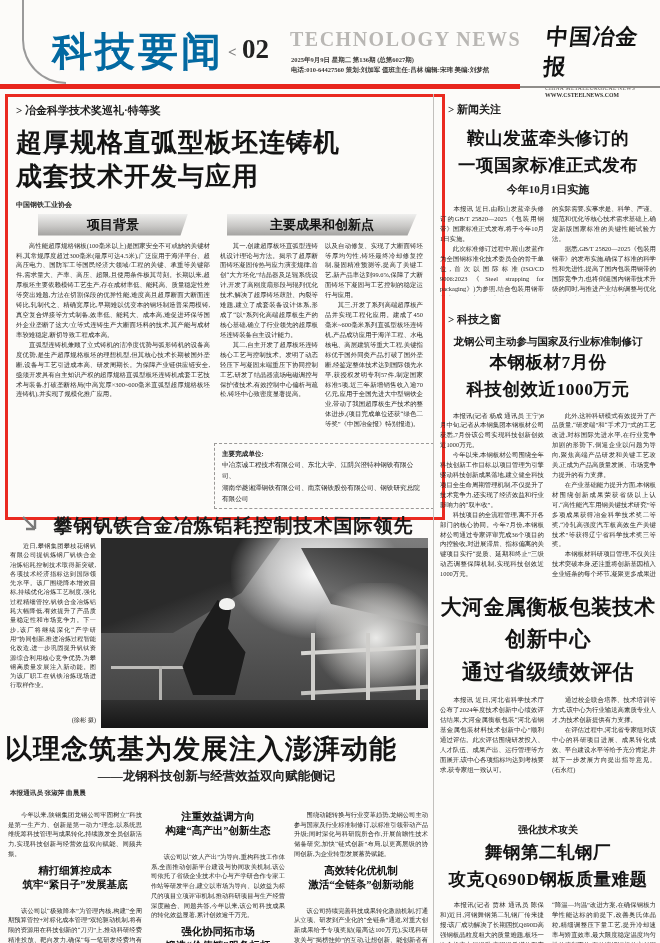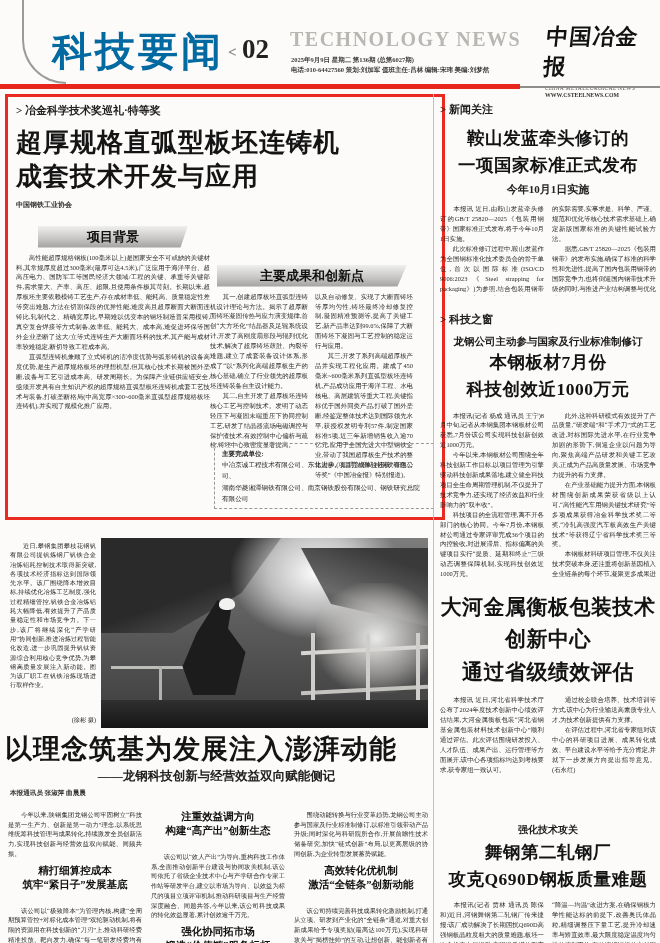--- a/index.html
+++ b/index.html
@@ -27,21 +27,21 @@
   .logo-url{font-size:5.8px;font-weight:bold;color:#33312e;margin-top:1px;}
   .red-bar{position:absolute;left:0;top:84px;width:520px;height:5px;background:#e8251d;}
   .gray-bar{position:absolute;left:520px;top:86px;width:140px;height:2px;background:#8f8d8a;}
   
   .red-box{position:absolute;left:5px;top:94px;width:418px;height:408px;
     border:3px solid #ea2a20;padding:6px 8px;overflow:hidden;background:#fcfbf9;}
   .kicker{font-size:11px;font-weight:bold;color:#222;}
   .main-title{margin-top:8px;text-align:left;font-size:26px;font-weight:bold;
     line-height:1.3;color:#141414;letter-spacing:1px;}
   .main-byline{font-size:7px;font-weight:bold;margin-top:6px;color:#333;}
-  .main-cols{display:flex;margin-top:16px;align-items:center;}
+  .main-cols{display:flex;gap:10px;margin-top:4px;}
   .bg-col{width:194px;}
   .ach-col{width:204px;}
   .sec-head{width:150px;margin:0 auto 5px;text-align:center;font-weight:bold;font-size:13px;
     padding:2px 0;color:#111;
     background:linear-gradient(180deg,#efefee 0%,#c9c8c6 55%,#a2a19f 100%);
     clip-path:polygon(0 0,100% 0,95% 100%,0 100%);}
   .sec-head.wide{width:190px;}
   .news-body{font-size:6.4px;line-height:1.55;text-align:justify;white-space:pre-line;
     color:#2a2927;overflow:hidden;}
   .bg-text{height:300px;}
@@ -86,21 +86,21 @@
   .bl-sub{position:absolute;left:5px;top:768px;width:423px;text-align:center;
     font-size:12.5px;font-weight:bold;color:#222;}
   .bl-byline{position:absolute;left:10px;top:789px;font-size:6.6px;font-weight:bold;color:#333;}
   .bl-cols{position:absolute;left:8px;top:800px;width:420px;height:143px;display:flex;gap:9px;overflow:hidden;}
   .bl-col{width:134px;font-size:6.3px;line-height:1.55;text-align:justify;color:#2a2927;white-space:pre-line;}
   .sub-head{font-size:10.5px;font-weight:bold;text-align:center;line-height:1.35;
     margin:5px 0 4px;white-space:pre-line;color:#111;}
   
   .v-rule{position:absolute;left:433px;top:94px;width:1px;height:849px;background:#c2c0bd;}
   .right-col{position:absolute;left:440px;top:98px;width:216px;}
-  .r-kicker{font-size:11px;font-weight:bold;color:#1d1d1d;margin:4px 0 8px;}
+  .r-kicker{font-size:11px;font-weight:bold;color:#1d1d1d;margin:4px 8px 8px;}
   .r-kicker-c{font-size:10px;font-weight:bold;text-align:center;margin:10px 0 2px;color:#1d1d1d;}
   .r-title{text-align:center;font-size:17.5px;font-weight:bold;line-height:1.55;color:#131313;letter-spacing:.5px;}
   .r-title.small{font-size:21px;}
   .r-subtitle{text-align:center;font-size:11px;font-weight:bold;margin-top:3px;color:#222;}
   .r-eyebrow{text-align:center;font-size:10.5px;font-weight:bold;margin-top:2px;color:#1a1a1a;}
   .r-body{display:flex;gap:8px;margin-top:7px;}
   .r-body .news-body{width:104px;}
   .h-nf{height:92px;} .h-tw{height:168px;} .h-dh{height:118px;} .h-wg{height:118px;} .gap-m{height:12px;}
 </style>
 </head>
@@ -146,20 +146,28 @@
         </div>
       </div>
     </div>
     <div class="units-box">
       <span class="u-label">主要完成单位:</span><br>
       <span>中冶京诚工程技术有限公司、东北大学、江阴兴澄特种钢铁有限公司、</span><br>
       <span>湖南华菱湘潭钢铁有限公司、南京钢铁股份有限公司、钢铁研究总院有限公司</span>
     </div>
   </div>
 
+  <div class="photo-head">
+    <span class="arrow">
+      <svg width="20" height="20" viewBox="0 0 20 20">
+          <path d="M3 3 L15 15 M15 15 V6 M15 15 H6" stroke="#7a7a7a" stroke-width="2.4" fill="none"></path>
+        </svg>
+    </span>
+    <span class="t">攀钢钒铁合金冶炼铝耗控制技术国际领先</span>
+  </div>
   <div class="photo-caption">　　近日,攀钢集团攀枝花钢钒有限公司提钒炼钢厂钒铁合金冶炼铝耗控制技术取得新突破,各项技术经济指标达到国际领先水平。该厂围绕降本增效目标,持续优化冶炼工艺制度,强化过程精细管控,钒铁合金冶炼铝耗大幅降低,有效提升了产品质量稳定性和市场竞争力。下一步,该厂将继续深化“产学研用”协同创新,推进冶炼过程智能化改造,进一步巩固提升钒钛资源综合利用核心竞争优势,为攀钢高质量发展注入新动能。图为该厂职工在钒铁冶炼现场进行取样作业。</div>
   <div class="photo-credit">(徐彬 摄)</div>
   <div class="photo">
     <div class="ph-machine"></div>
     <div class="ph-glow1"></div>
     <div class="ph-vessel"></div>
     <div class="ph-glow2"></div>
     <div class="ph-rail-h1"></div>
     <div class="ph-rail-h2"></div>
     <div class="ph-rail-v1"></div>

